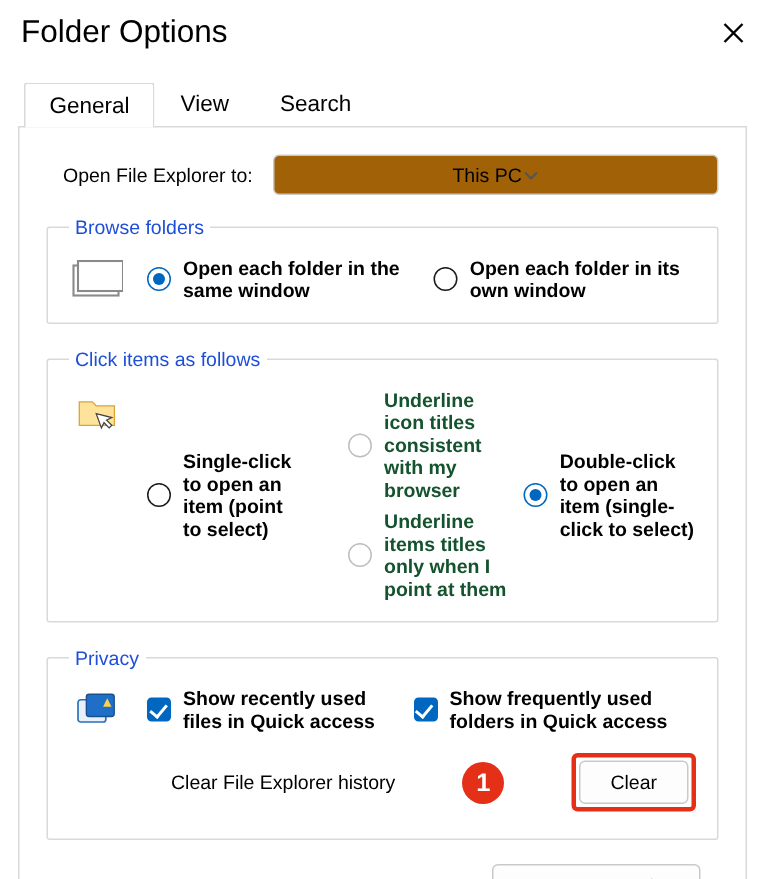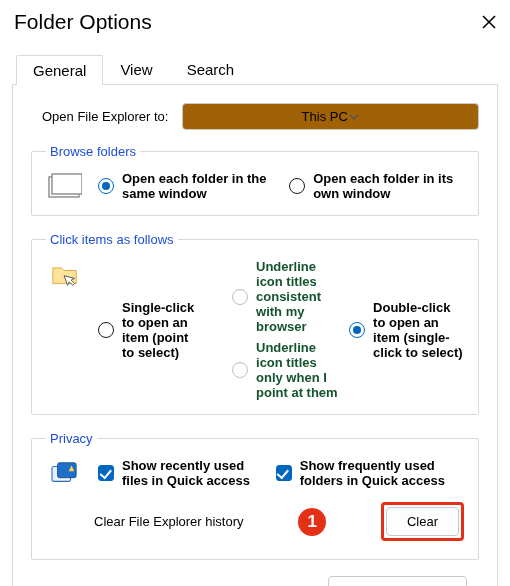--- a/index.html
+++ b/index.html
@@ -34,21 +34,21 @@
   .r-outer.sel { border-color: #0067c0; }
   .r-inner { width: 8px; height: 8px; border-radius: 50%; background: #0067c0; display: none; }
   .r-outer.sel .r-inner { display: block; }
 
   .c-box { width: 16px; height: 16px; border: 1.6px solid #333; border-radius: 3px; flex: none; display: flex; align-items: center; justify-content: center; }
   .c-box.sel { background: #0067c0; border-color: #0067c0; }
   .c-box.sel::after { content: ""; width: 9px; height: 5px; border-left: 2px solid #fff; border-bottom: 2px solid #fff; transform: rotate(-50deg) translateY(-1px); }
 
   .folder-icon svg, .click-icon svg, .privacy-icon svg { width: 34px; height: 26px; }
 
-  .privacy-row2 { display: flex; align-items: center; justify-content: space-between; margin: 14px 0 4px 48px; gap: 14px; }
+  .privacy-row2 { display: flex; align-items: center; justify-content: space-between; margin: 14px 0 4px 68px; gap: 14px; }
   .btn { border: 1px solid #c9c9c9; background: #fdfdfd; border-radius: 4px; padding: 6px 20px; font-size: 13px; cursor: pointer; }
 
   .restore-row { display: flex; justify-content: flex-end; margin: 14px 12px 0 0; }
 
   .red-frame { border: 3px solid #e53018; border-radius: 4px; padding: 2px; }
 
   .badge { width: 28px; height: 28px; border-radius: 50%; background: #e53018; color: #fff; font-weight: 700; font-size: 17px; display: flex; align-items: center; justify-content: center; }
 
   .bottom-buttons { position: absolute; left: 182px; bottom: 20px; display: flex; gap: 22px; align-items: center; }
   .ghost-btn { width: 90px; text-align: center; color: #b7b7b7; font-size: 13px; }
@@ -131,21 +131,21 @@
           <span class="r-outer"></span>
           <span>Single-click to open an item (point to select)</span>
         </label>
         <div class="sub-opts">
           <label class="radio disabled">
             <span class="r-outer"></span>
             <span>Underline icon titles consistent with my browser</span>
           </label>
           <label class="radio disabled">
             <span class="r-outer"></span>
-            <span>Underline icon titles only when I point at them</span>
+            <span>Underline items titles only when I point at them</span>
           </label>
         </div>
         <label class="radio">
           <span class="r-outer sel">
               <span class="r-inner"></span>
             </span>
           <span>Double-click to open an item (single-click to select)</span>
         </label>
       </div>
     </div>

